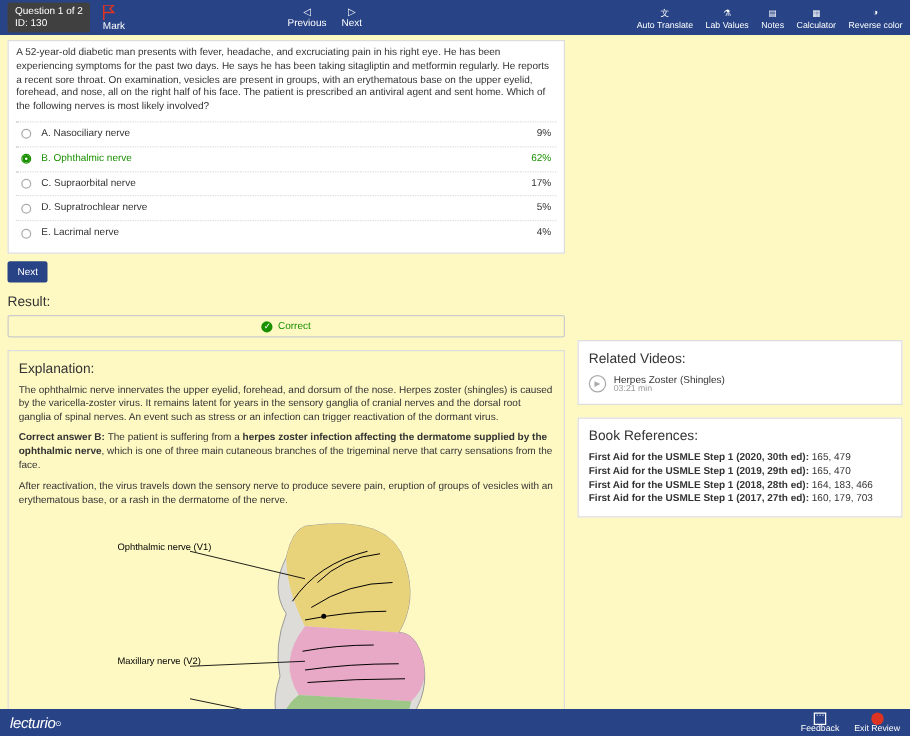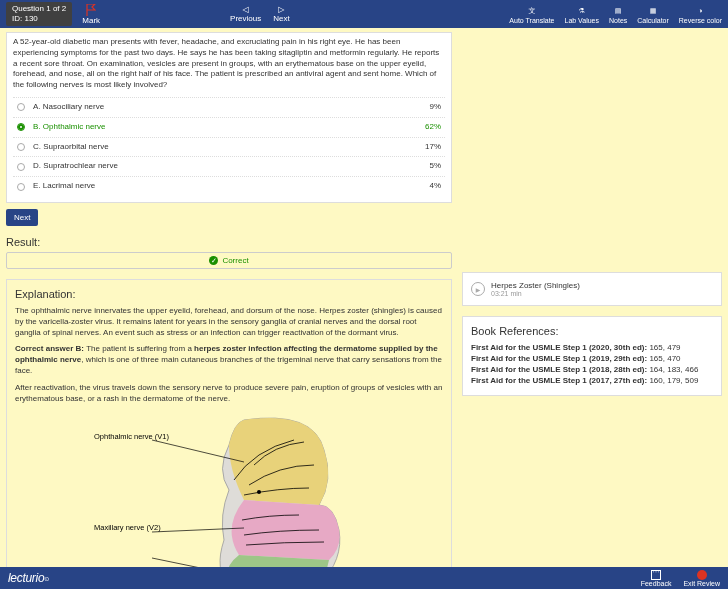--- a/index.html
+++ b/index.html
@@ -1,20 +1,20 @@
 <!DOCTYPE html>
 <html><head>
 <meta charset="utf-8">
 <style>
   * { box-sizing: border-box; margin: 0; padding: 0; }
   body { font-family: Arial, Helvetica, sans-serif; font-size: 9px; background: #f4f4f4; width: 728px; height: 589px; overflow: hidden; position: relative; }
   
   .topbar { background: #284486; color: #fff; height: 28px; display: flex; align-items: center; padding: 0 6px; font-size: 8px; }
   .qinfo { background: #404040; border-radius: 2px; padding: 2px 6px; line-height: 1.2; margin-right: 10px; }
-  .mark-control { display: flex; flex-direction: column; align-items: center; margin-right: 20px; cursor: pointer; }
+  .mark-control { display: flex; flex-direction: column; margin-right: 20px; cursor: pointer; }
   .mark-control svg { width: 10px; height: 12px; }
   .nav-controls { display: flex; gap: 12px; margin-left: 110px; }
   .nav-btn { display: flex; flex-direction: column; align-items: center; cursor: pointer; }
   .flex-spacer { flex: 1; }
   .right-tools { display: flex; gap: 10px; align-items: center; }
   .tool { display: flex; flex-direction: column; align-items: center; cursor: pointer; font-size: 7px; }
   .tool .ico { width: 12px; height: 12px; display: flex; align-items: center; justify-content: center; }
 
   .main { position: absolute; top: 28px; left: 0; right: 0; bottom: 22px; overflow-y: auto; background: #fef9c3; padding: 4px 6px 6px 6px; }
   .main-grid { display: grid; grid-template-columns: 1fr 260px; gap: 10px; }
@@ -176,34 +176,35 @@
           <div class="dlabel" style="left:0;top:22px">Ophthalmic nerve (V1)</div>
           <div class="dlabel" style="left:0;top:113px">Maxillary nerve (V2)</div>
           <div class="dlabel" style="left:0;top:155px">Mandibular nerve (V3)</div>
         </div>
       </div>
     </div>
 
     <div class="right-col">
       <div style="height:240px"></div>
       <div class="side-box">
+        <div class="side-head">Related Videos:</div>
         <div class="video-row">
           <div class="play">▶</div>
           <div class="video-meta">
             <div>Herpes Zoster (Shingles)</div>
             <div class="dur">03:21 min</div>
           </div>
         </div>
       </div>
       <div class="side-box">
         <div class="side-head">Book References:</div>
         <div class="ref-row"><b>First Aid for the USMLE Step 1 (2020, 30th ed):</b><span> 165, 479</span></div>
         <div class="ref-row"><b>First Aid for the USMLE Step 1 (2019, 29th ed):</b><span> 165, 470</span></div>
         <div class="ref-row"><b>First Aid for the USMLE Step 1 (2018, 28th ed):</b><span> 164, 183, 466</span></div>
-        <div class="ref-row"><b>First Aid for the USMLE Step 1 (2017, 27th ed):</b><span> 160, 179, 509</span></div>
+        <div class="ref-row"><b>First Aid for the USMLE Step 1 (2017, 27th ed):</b><span> 160, 179, 703</span></div>
       </div>
     </div>
   </div>
 </div>
 
 <div class="bottombar">
   <div class="logo"><span style="font-style:italic">lecturio</span><span style="font-size:6px;vertical-align:middle">⊙</span></div>
   <div class="bottom-right">
     <div class="bctl">
       <div class="fb-ico"></div>

